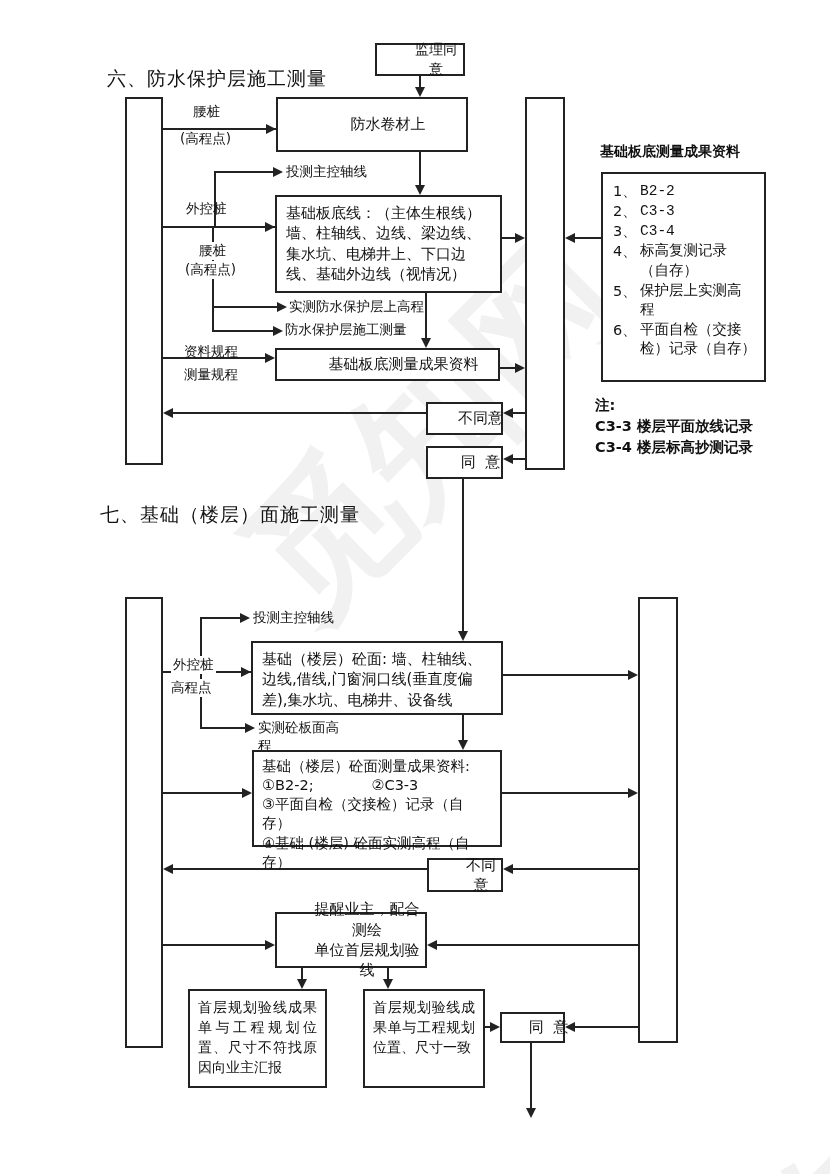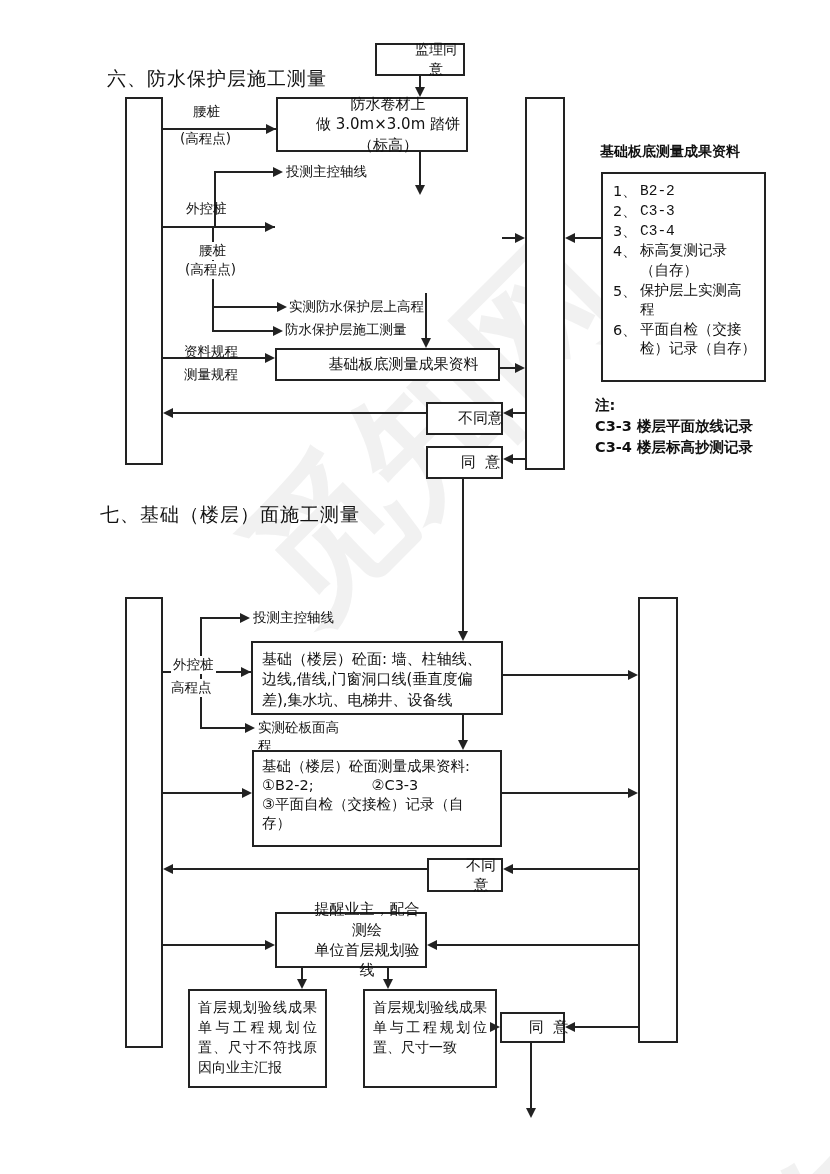--- a/index.html
+++ b/index.html
@@ -52,22 +52,23 @@
   <div class="wm wm-corner">觅知网</div>
 
   <div class="sec-title" style="left:107px;top:66px;">六、防水保护层施工测量</div>
 
   <div class="bar" style="left:125px;top:97px;width:38px;height:368px;"></div>
   <div class="bar" style="left:525px;top:97px;width:40px;height:373px;"></div>
 
   <div class="bx center" style="left:375px;top:43px;width:90px;height:33px;font-size:14px;">监理同意</div>
   <div class="bx center" style="left:276px;top:97px;width:192px;height:55px;">
     <span>防水卷材上</span>
-    <span>做 3.0m×3.0m 踏饼（标高）</span>
-  </div>
+  </div>
+  <div class="bx pad prewrap" style="left:275px;top:195px;width:227px;height:98px;">基础板底线：（主体生根线）
+墙、柱轴线、边线、梁边线、集水坑、电梯井上、下口边线、基础外边线（视情况）</div>
   <div class="bx center" style="left:275px;top:348px;width:225px;height:33px;">基础板底测量成果资料</div>
   <div class="bx center pre" style="left:426px;top:402px;width:77px;height:33px;">不同意</div>
   <div class="bx center pre" style="left:426px;top:446px;width:77px;height:33px;">同  意</div>
 
   <div class="panel-title" style="left:600px;top:143px;">基础板底测量成果资料</div>
   <div class="bx panel" style="left:601px;top:172px;width:165px;height:210px;">
     <div class="panel-item">
         <span class="panel-num">1、</span>
         <span class="panel-text">B2-2</span>
       </div>
@@ -159,26 +160,27 @@
   <div class="lb" style="left:258px;top:737px;">程</div>
 
   <div class="bx pad" style="left:251px;top:641px;width:252px;height:74px;">基础（楼层）砼面: 墙、柱轴线、边线,借线,门窗洞口线(垂直度偏差),集水坑、电梯井、设备线</div>
   <div class="bx" style="left:252px;top:750px;width:250px;height:97px;padding:5px 8px;font-size:14.5px;line-height:1.32;">
     <div>基础（楼层）砼面测量成果资料:</div>
     <div class="row2">
       <span class="cella">①B2-2;</span>
       <span class="cellb">②C3-3</span>
     </div>
     <div>③平面自检（交接检）记录（自存）</div>
+    <div>④基础 (楼层) 砼面实测高程（自存）</div>
   </div>
   <div class="bx center" style="left:427px;top:858px;width:76px;height:34px;">不同意</div>
   <div class="bx center prewrap" style="left:275px;top:912px;width:152px;height:56px;">提醒业主，配合测绘
 单位首层规划验线</div>
   <div class="bx" style="left:188px;top:989px;width:139px;height:99px;padding:7px 8px;font-size:14px;line-height:1.42;text-align:justify;">首层规划验线成果单与工程规划位置、尺寸不符找原因向业主汇报</div>
-  <div class="bx" style="left:363px;top:989px;width:134px;height:99px;padding:7px 8px;font-size:14px;line-height:1.42;text-align:justify;">首层规划验线成果单与工程规划位置、尺寸一致</div>
+  <div class="bx" style="left:363px;top:989px;width:122px;height:99px;padding:7px 8px;font-size:14px;line-height:1.42;text-align:justify;">首层规划验线成果单与工程规划位置、尺寸一致</div>
   <div class="bx center pre" style="left:500px;top:1012px;width:65px;height:31px;">同  意</div>
 
   <div class="ln" style="left:200px;top:617px;width:2px;height:112px;"></div>
   <div class="ln" style="left:200px;top:617px;width:42px;height:2px;"></div>
     <div class="arr arr-r" style="left:240px;top:613px;"></div>
   <div class="ln" style="left:163px;top:671px;width:88px;height:2px;"></div>
     <div class="arr arr-r" style="left:241px;top:667px;"></div>
   <div class="ln" style="left:200px;top:727px;width:47px;height:2px;"></div>
     <div class="arr arr-r" style="left:245px;top:723px;"></div>
   <div class="ln" style="left:462px;top:715px;width:2px;height:28px;"></div>

